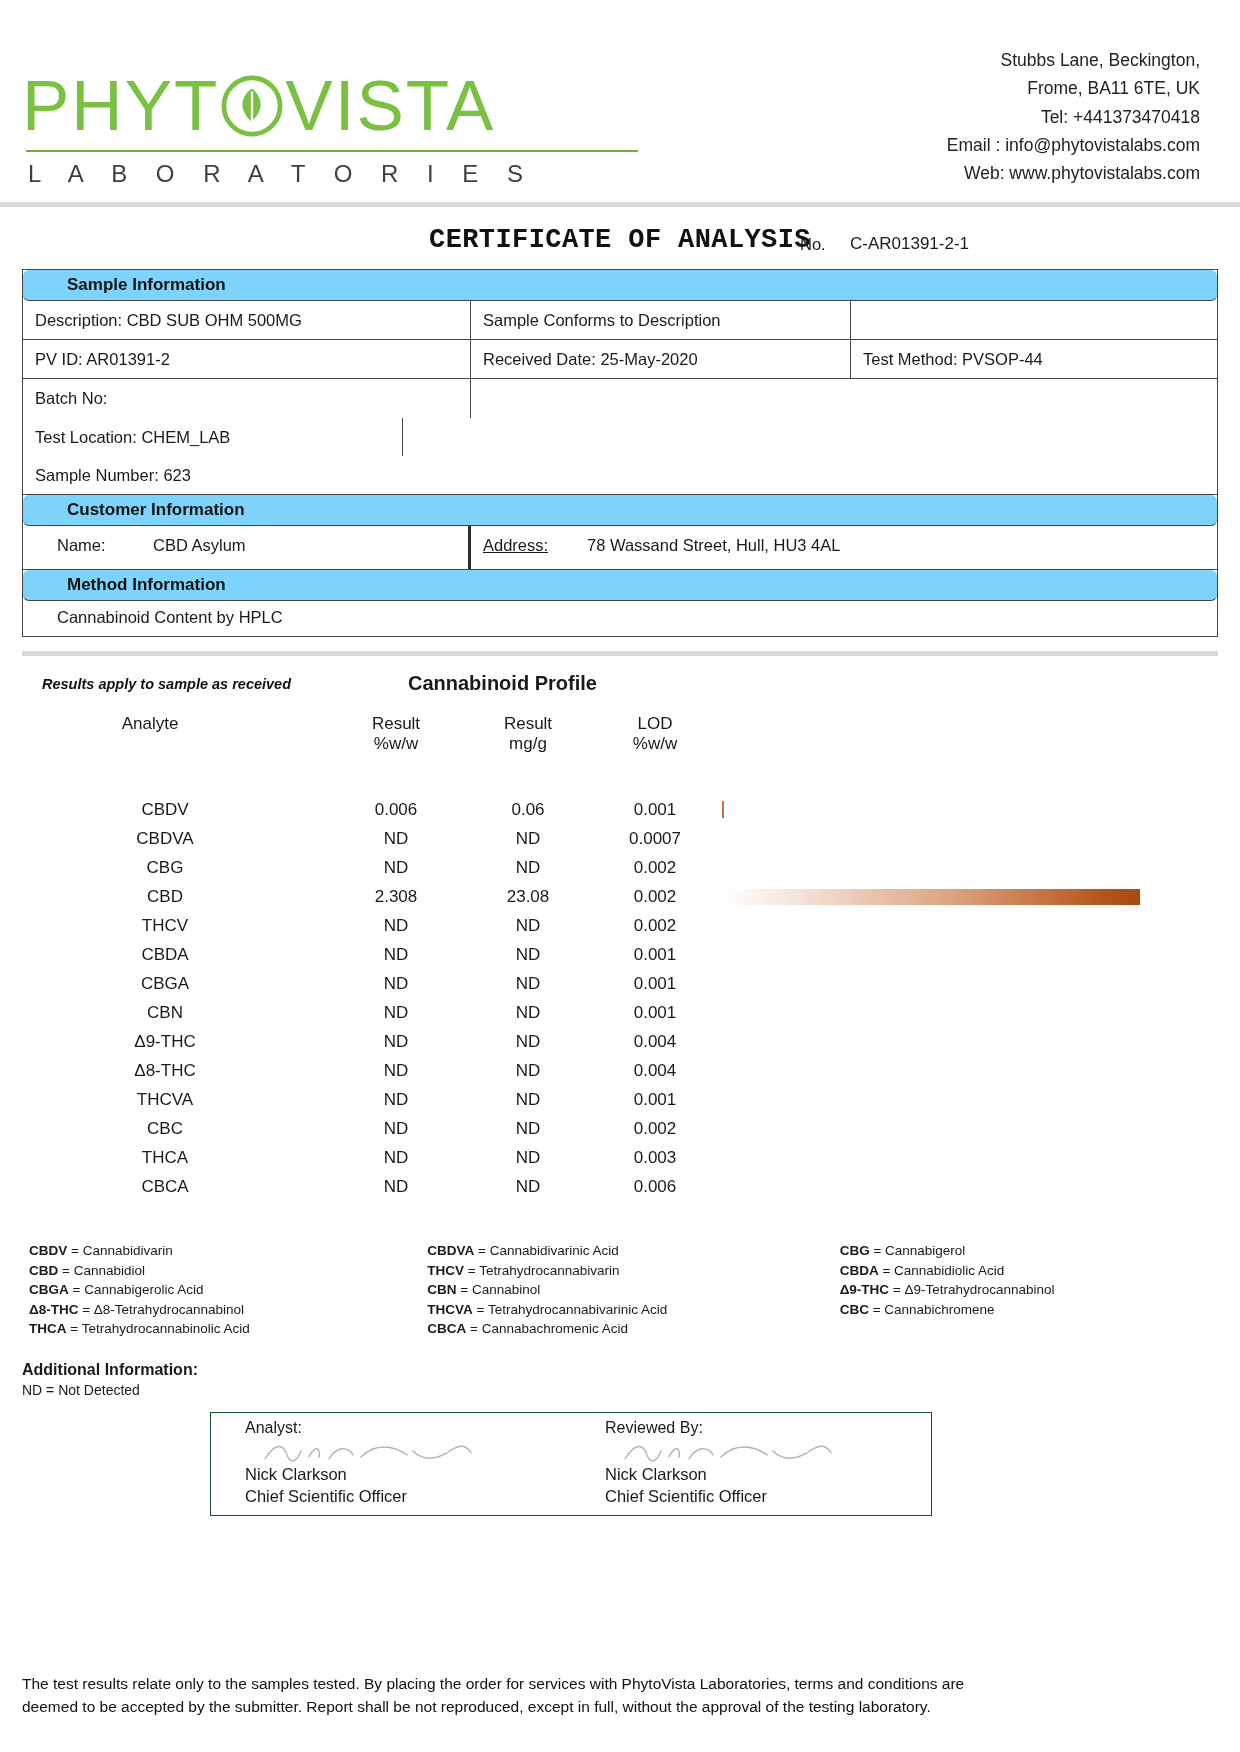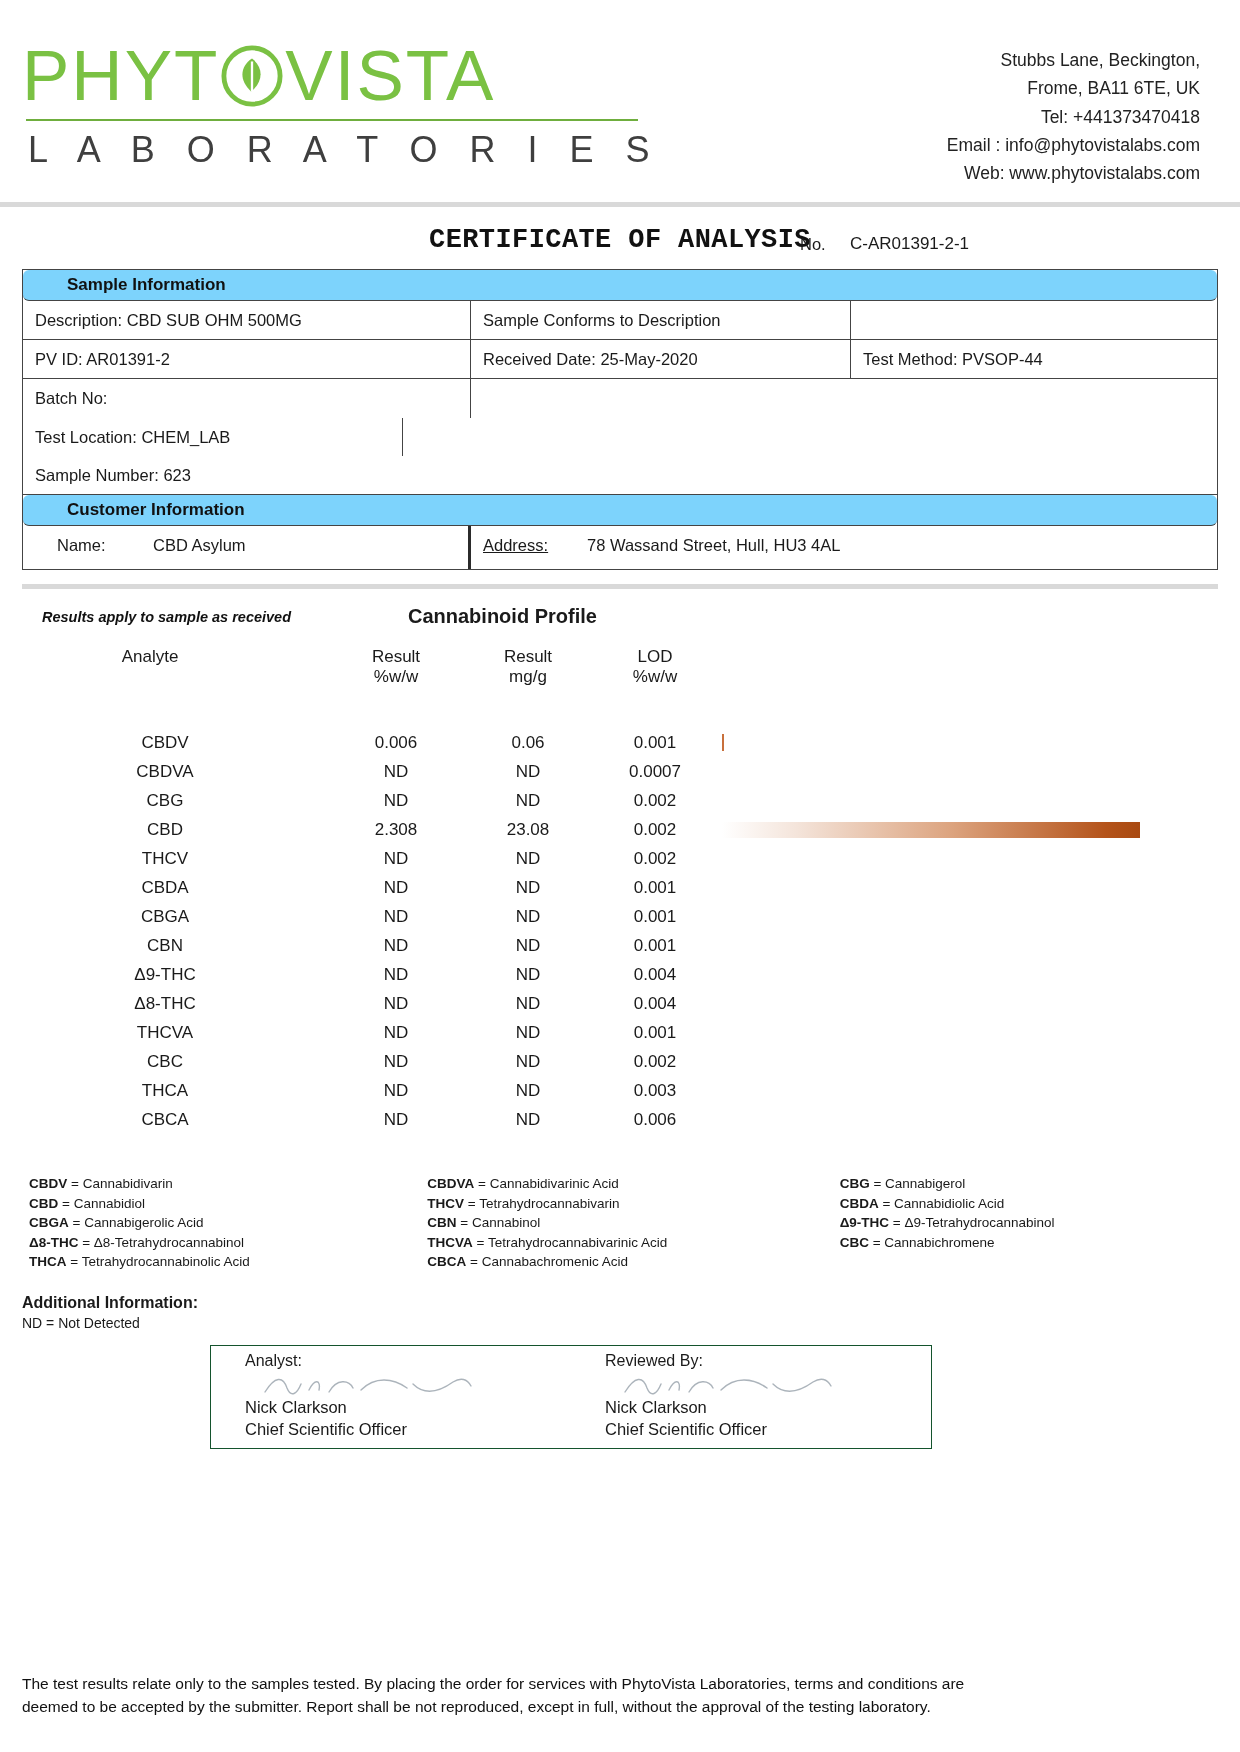--- a/index.html
+++ b/index.html
@@ -19,21 +19,21 @@
     min-height: 1752px;
     position: relative;
     padding: 0;
     box-sizing: border-box;
   }
 
   
   .header {
     display: flex;
     justify-content: space-between;
-    align-items: center;
+    align-items: flex-end;
     padding: 22px 40px 0 22px;
   }
   .logo-block {
     width: 640px;
   }
   .logo-word {
     font-family: "Liberation Sans", sans-serif;
     font-size: 71px;
     letter-spacing: 2px;
     color: #7ac143;
@@ -50,21 +50,21 @@
     position: relative;
     margin: 0 2px;
   }
   .leafmark svg { display:block; }
   .logo-rule {
     border-top: 2px solid #6fae3e;
     margin: 6px 4px 8px 4px;
     width: 612px;
   }
   .logo-sub {
-    font-size: 36px;
+    font-size: 24px;
     letter-spacing: 11px;
     color: #3f3f3f;
     padding-left: 6px;
   }
   .contact {
     text-align: right;
     font-size: 17.5px;
     line-height: 1.62;
     color: #222;
     padding-top: 24px;
@@ -369,20 +369,24 @@
         <span class="lab">Name:</span>
         <span>CBD Asylum</span>
       </div>
       <div class="cust-addr">
         <span class="lab">Address:</span>
         <span>78 Wassand Street, Hull, HU3 4AL</span>
       </div>
     </div>
   </div>
 
+  <div class="info-wrap" style="margin-top:-1px;">
+    <div class="band">Method Information</div>
+    <div class="method-text">Cannabinoid Content by HPLC</div>
+  </div>
 
   <div class="sep-rule"></div>
 
   <div class="results-head">
     <div class="results-note">Results apply to sample as received</div>
     <div class="profile-title">Cannabinoid Profile</div>
   </div>
 
   <table class="tbl">
     <thead>

